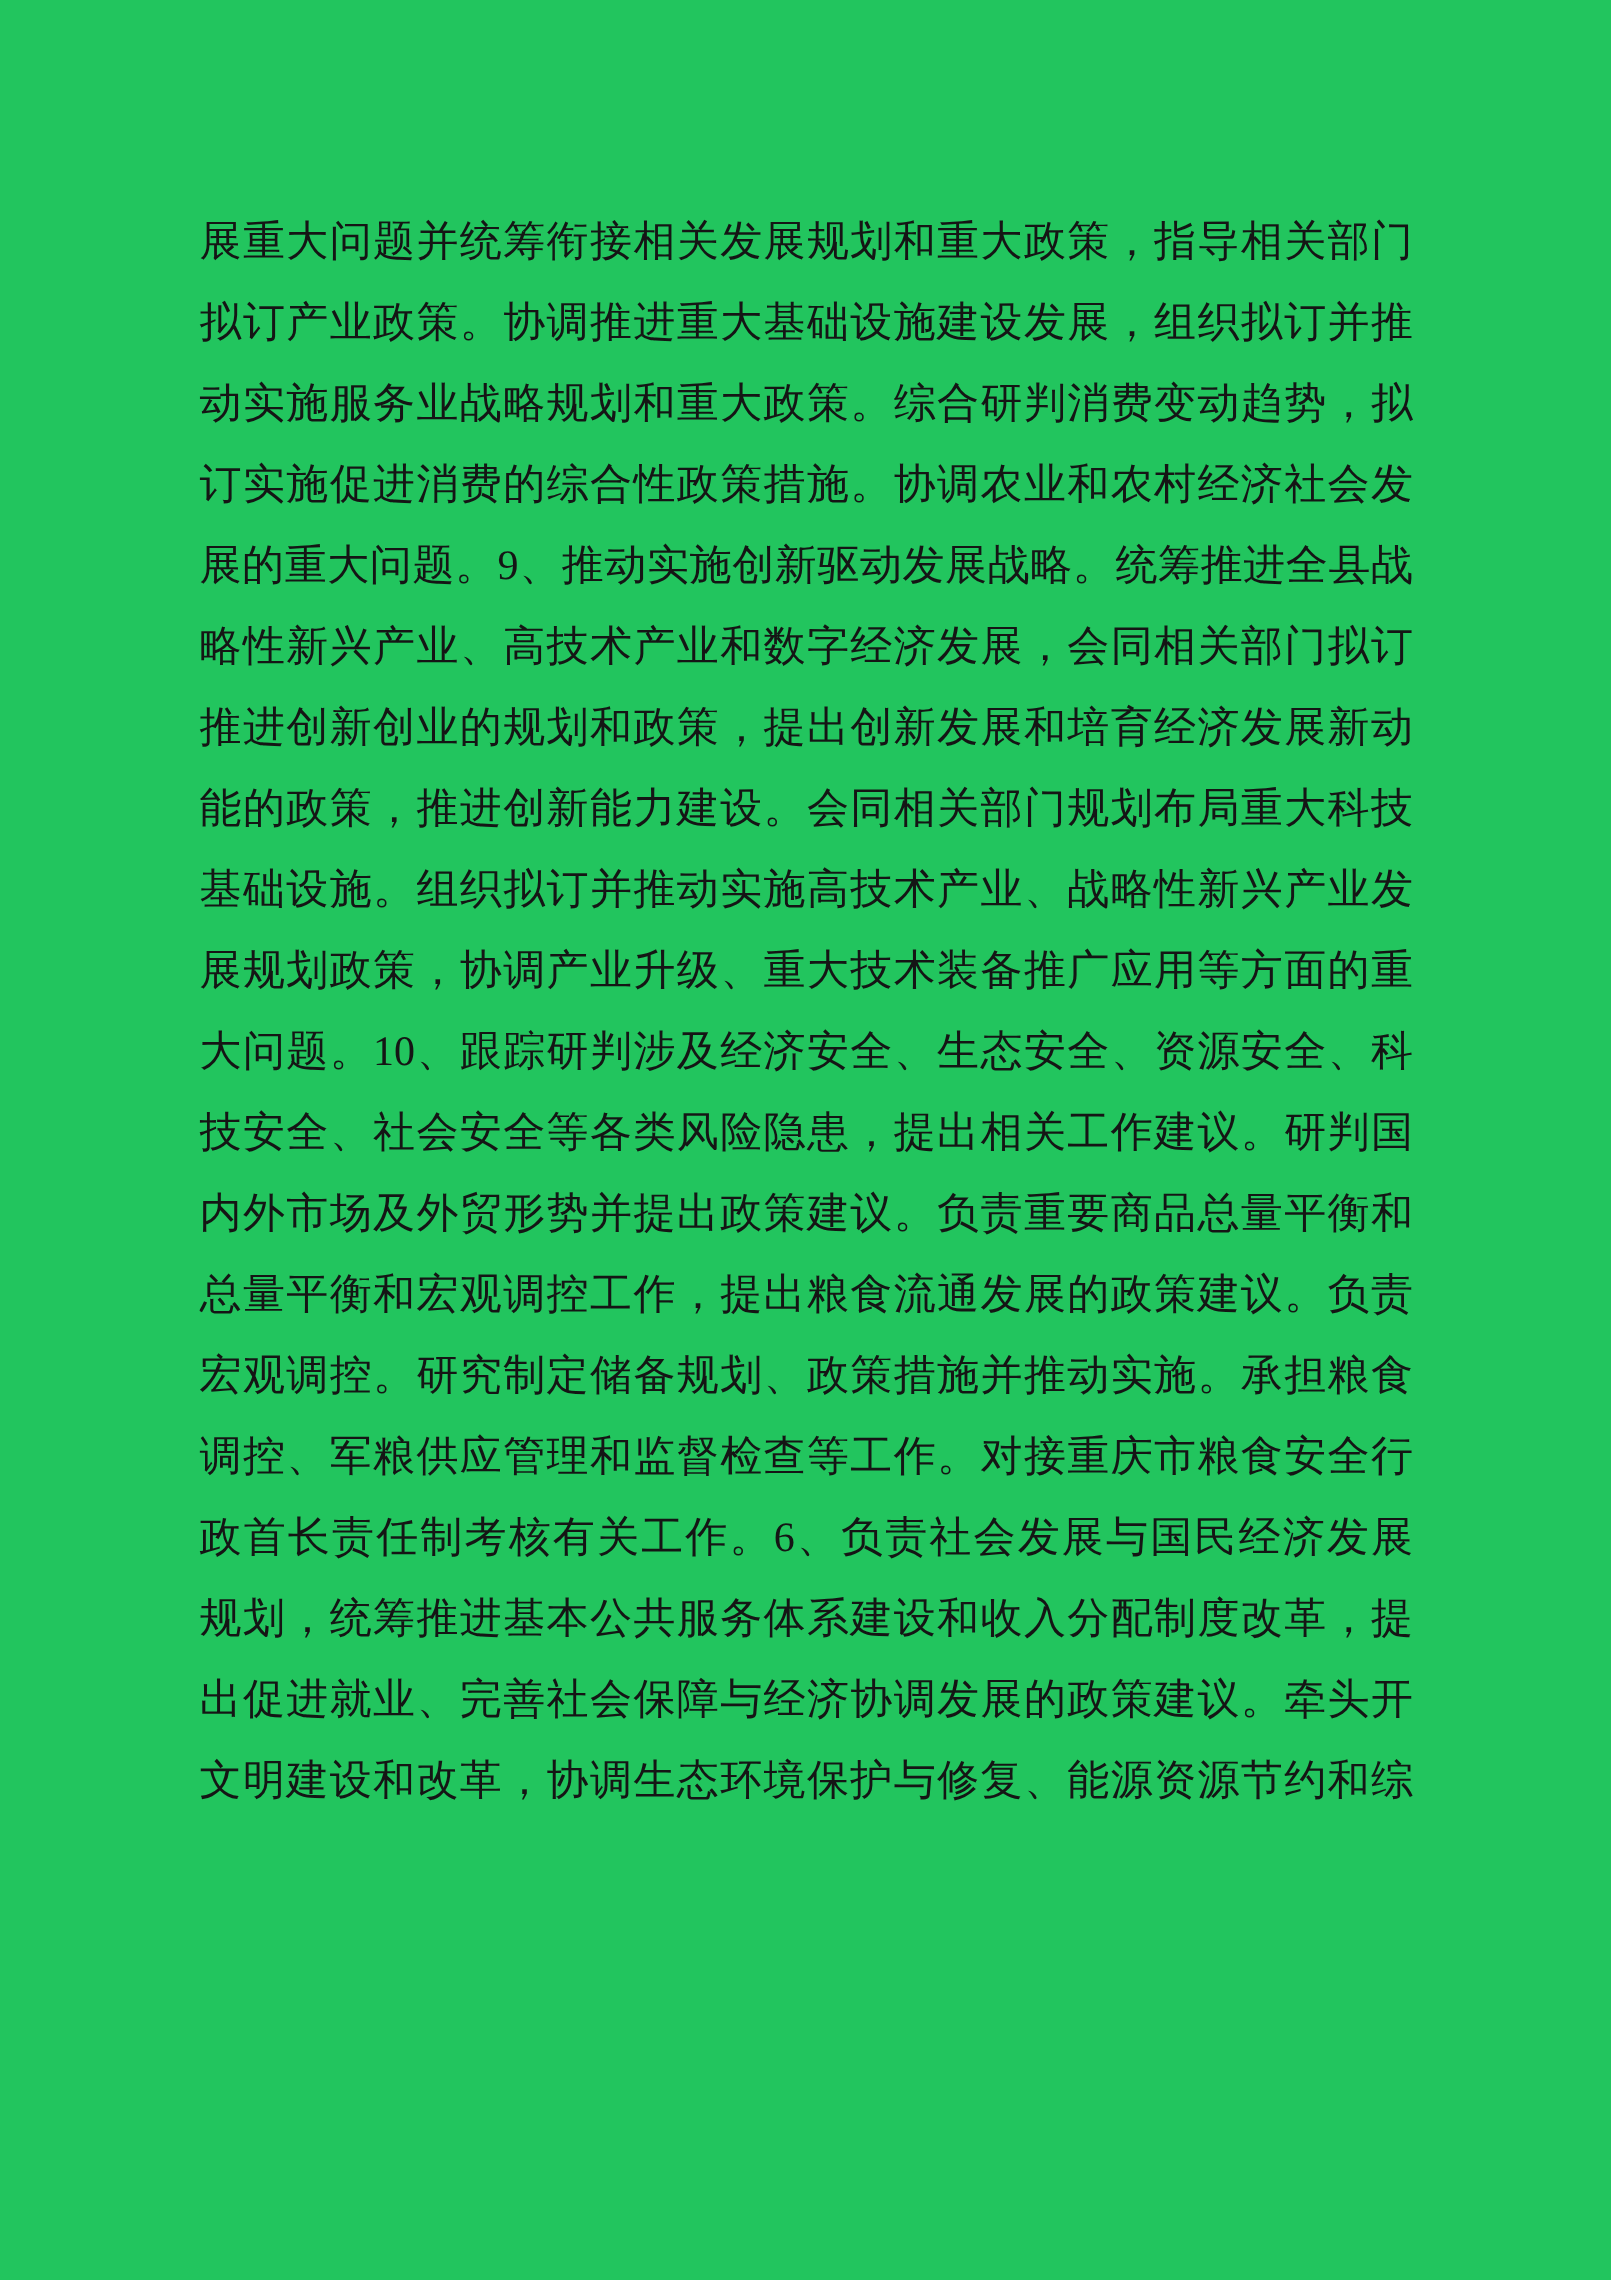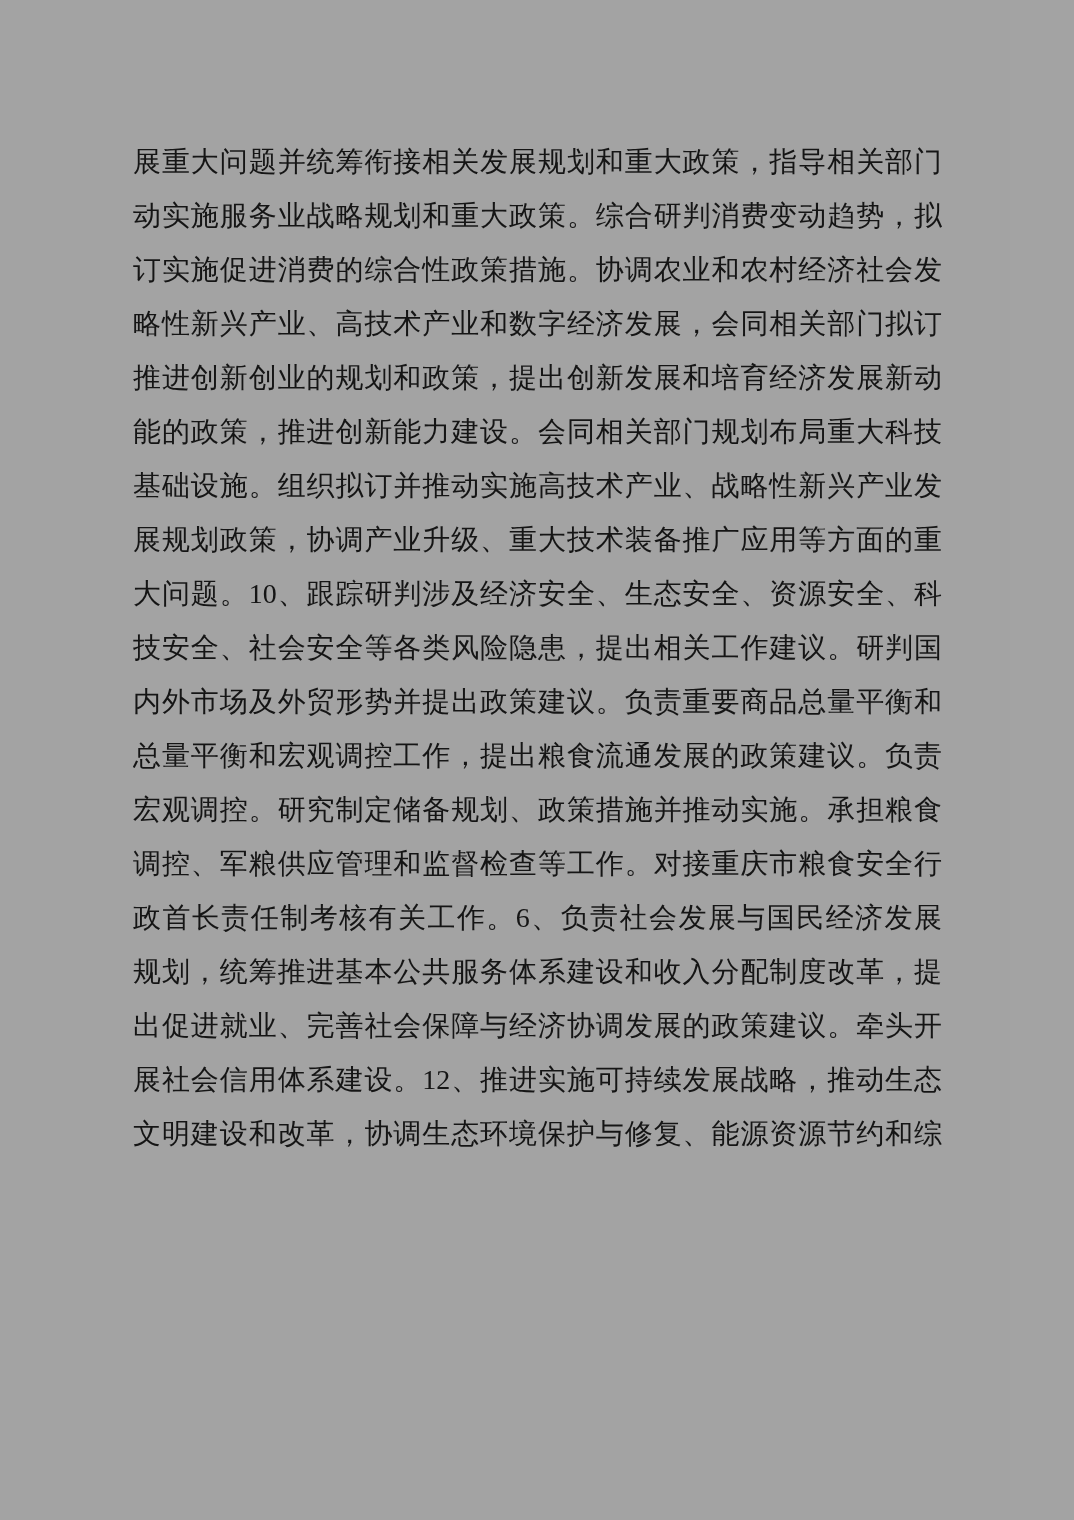--- a/index.html
+++ b/index.html
@@ -4,21 +4,21 @@
 <style>
   html, body {
     margin: 0;
     padding: 0;
     background: #ffffff;
   }
   .page {
     position: relative;
     width: 1074px;
     height: 1520px;
-    background: #a3a3a3;
+    background: #22c55e;
     overflow: hidden;
   }
   .text-block {
     position: absolute;
     left: 133px;
     top: 135px;
     width: 809px;
   }
   .line {
     font-family: "Liberation Serif", "DejaVu Serif", serif;
@@ -31,32 +31,33 @@
     text-justify: inter-character;
     overflow: hidden;
   }
 </style>
 </head>
 <body>
 
 <div class="page">
   <div class="text-block">
     <div class="line">展重大问题并统筹衔接相关发展规划和重大政策，指导相关部门</div>
+    <div class="line">拟订产业政策。协调推进重大基础设施建设发展，组织拟订并推</div>
     <div class="line">动实施服务业战略规划和重大政策。综合研判消费变动趋势，拟</div>
     <div class="line">订实施促进消费的综合性政策措施。协调农业和农村经济社会发</div>
+    <div class="line">展的重大问题。9、推动实施创新驱动发展战略。统筹推进全县战</div>
     <div class="line">略性新兴产业、高技术产业和数字经济发展，会同相关部门拟订</div>
     <div class="line">推进创新创业的规划和政策，提出创新发展和培育经济发展新动</div>
     <div class="line">能的政策，推进创新能力建设。会同相关部门规划布局重大科技</div>
     <div class="line">基础设施。组织拟订并推动实施高技术产业、战略性新兴产业发</div>
     <div class="line">展规划政策，协调产业升级、重大技术装备推广应用等方面的重</div>
     <div class="line">大问题。10、跟踪研判涉及经济安全、生态安全、资源安全、科</div>
     <div class="line">技安全、社会安全等各类风险隐患，提出相关工作建议。研判国</div>
     <div class="line">内外市场及外贸形势并提出政策建议。负责重要商品总量平衡和</div>
     <div class="line">总量平衡和宏观调控工作，提出粮食流通发展的政策建议。负责</div>
     <div class="line">宏观调控。研究制定储备规划、政策措施并推动实施。承担粮食</div>
     <div class="line">调控、军粮供应管理和监督检查等工作。对接重庆市粮食安全行</div>
     <div class="line">政首长责任制考核有关工作。6、负责社会发展与国民经济发展</div>
     <div class="line">规划，统筹推进基本公共服务体系建设和收入分配制度改革，提</div>
     <div class="line">出促进就业、完善社会保障与经济协调发展的政策建议。牵头开</div>
-    <div class="line">展社会信用体系建设。12、推进实施可持续发展战略，推动生态</div>
     <div class="line">文明建设和改革，协调生态环境保护与修复、能源资源节约和综</div>
   </div>
 </div>
 
 </body></html>

